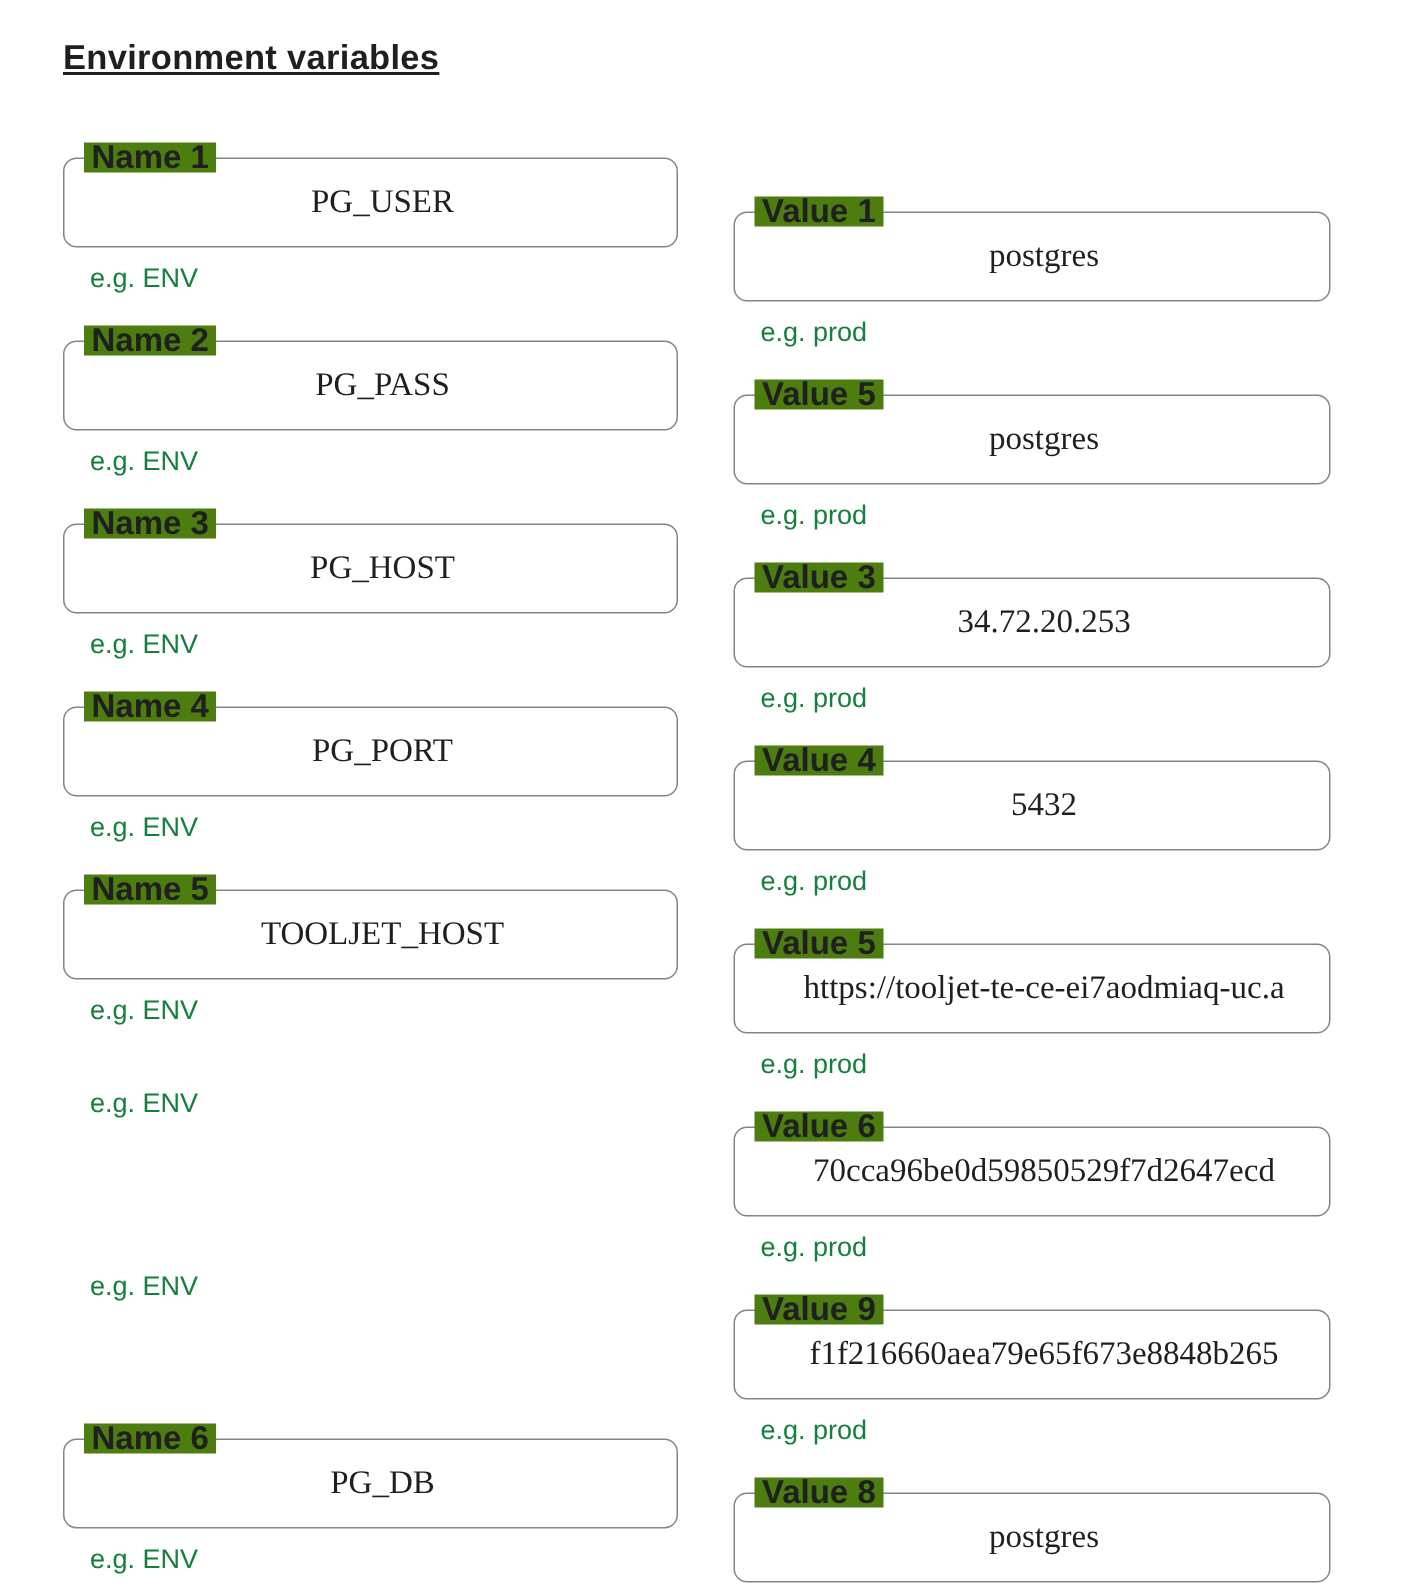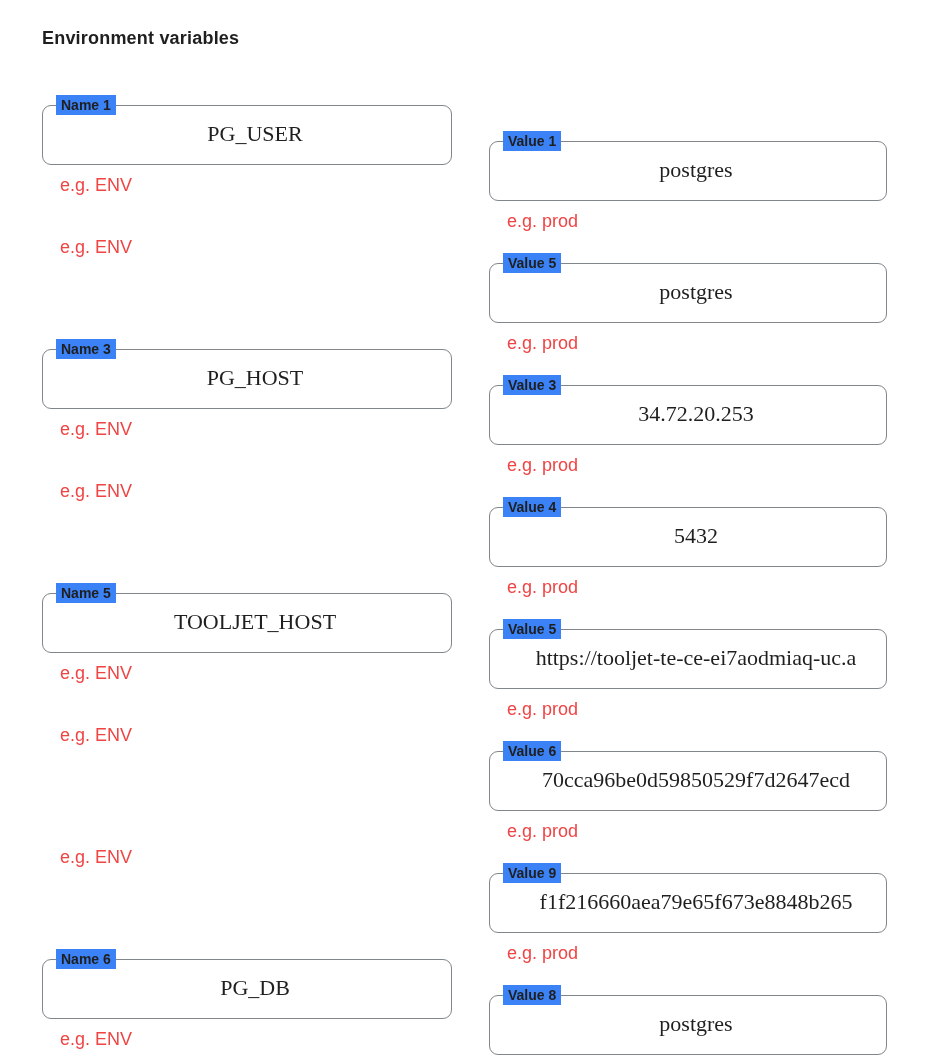--- a/index.html
+++ b/index.html
@@ -9,25 +9,26 @@
     font-family: "Liberation Sans", sans-serif;
   }
   body {
     width: 946px;
     height: 1062px;
     overflow: hidden;
     position: relative;
   }
   .page-title {
     margin: 25px 0 0 42px;
-    font-size: 18px;
+    font-size: 23px;
     line-height: 26px;
     font-weight: 700;
     color: #1f1f1f;
     letter-spacing: 0.2px;
+    text-decoration: underline;
   }
   .rows {
     margin: 54px 0 0 42px;
   }
   .env-row {
     display: flex;
     gap: 37px;
     height: 122px;
     align-items: flex-start;
   }
@@ -40,22 +41,22 @@
     box-sizing: border-box;
     border: 1px solid #80868b;
     border-radius: 9px;
     background: #ffffff;
   }
   .float-label {
     position: absolute;
     top: -11px;
     left: 13px;
     padding: 0 5px;
-    background: #3b82f6;
-    font-size: 14px;
+    background: #4d7c0f;
+    font-size: 22px;
     font-weight: 700;
     line-height: 20px;
     color: #1f1f1f;
     white-space: nowrap;
   }
   .field input {
     display: block;
     width: 100%;
     height: 100%;
     box-sizing: border-box;
@@ -68,21 +69,21 @@
     font-size: 22px;
     color: #1f1f1f;
     white-space: nowrap;
     overflow: hidden;
     text-align: center;
   }
   .helper {
     margin: 10px 0 0 18px;
     font-size: 18px;
     line-height: 20px;
-    color: #ef4444;
+    color: #15803d;
   }
 </style>
 </head>
 <body>
 
 <h1 class="page-title">Environment variables</h1>
 
 <div class="rows" id="rows-container">
   <div class="env-row">
     <div class="col name-col">
@@ -96,20 +97,24 @@
       <div class="field">
         <span class="float-label">Value 1</span>
         <input type="text" value="postgres" style="">
       </div>
       <div class="helper">e.g. prod</div>
     </div>
   </div>
 
   <div class="env-row">
     <div class="col name-col">
+      <div class="field">
+        <span class="float-label">Name 2</span>
+        <input type="text" value="PG_PASS" style="">
+      </div>
       <div class="helper">e.g. ENV</div>
     </div>
     <div class="col value-col">
       <div class="field">
         <span class="float-label">Value 5</span>
         <input type="text" value="postgres" style="">
       </div>
       <div class="helper">e.g. prod</div>
     </div>
   </div>
@@ -126,20 +131,24 @@
       <div class="field">
         <span class="float-label">Value 3</span>
         <input type="text" value="34.72.20.253" style="">
       </div>
       <div class="helper">e.g. prod</div>
     </div>
   </div>
 
   <div class="env-row">
     <div class="col name-col">
+      <div class="field">
+        <span class="float-label">Name 4</span>
+        <input type="text" value="PG_PORT" style="">
+      </div>
       <div class="helper">e.g. ENV</div>
     </div>
     <div class="col value-col">
       <div class="field">
         <span class="float-label">Value 4</span>
         <input type="text" value="5432" style="">
       </div>
       <div class="helper">e.g. prod</div>
     </div>
   </div>

